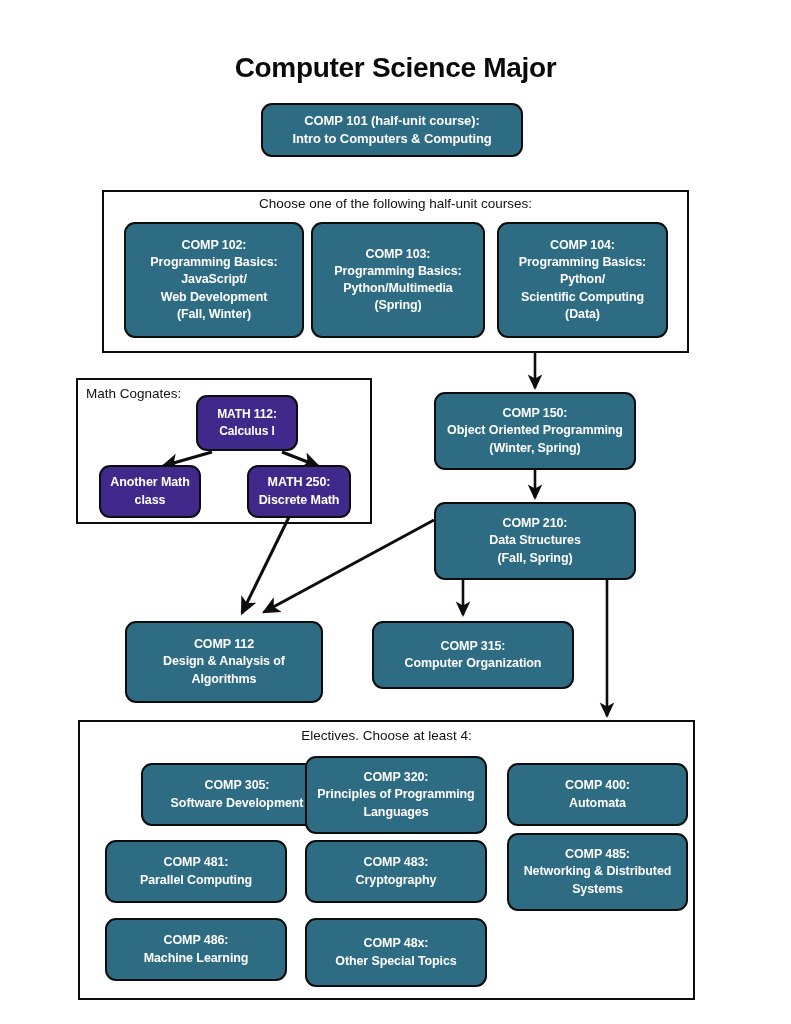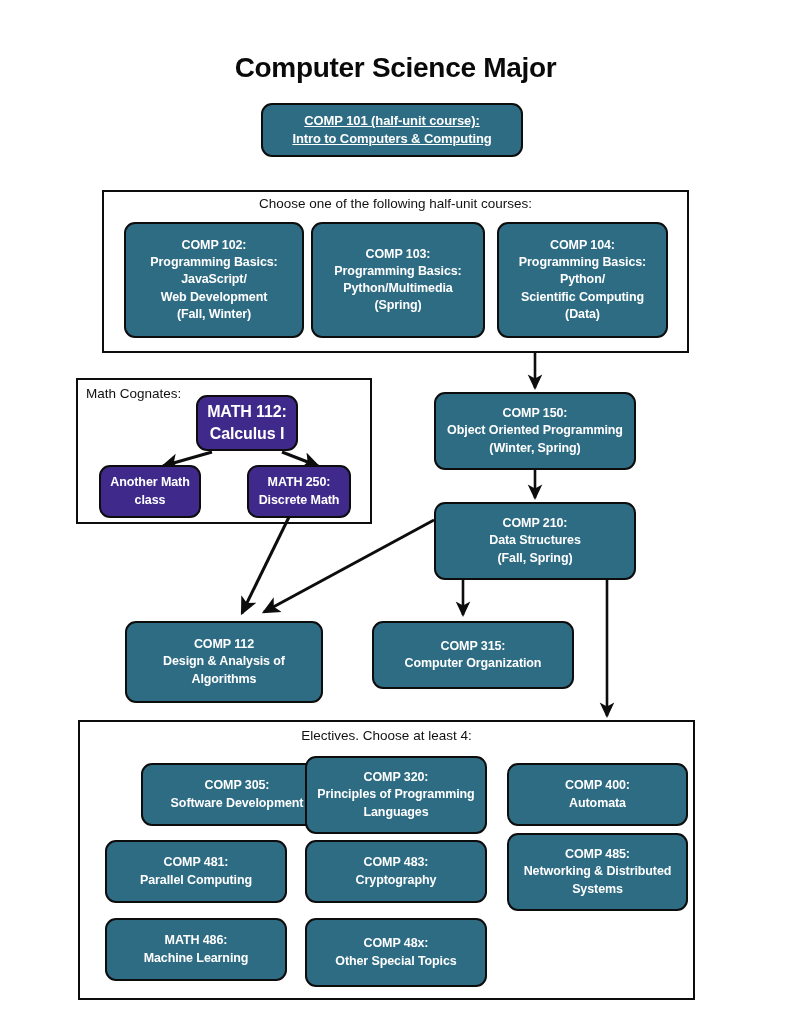--- a/index.html
+++ b/index.html
@@ -100,21 +100,21 @@
 
     <line x1="463" y1="580" x2="463" y2="615" stroke="#0d0d0d" stroke-width="2.6" marker-end="url(#ah)"></line>
 
     <line x1="607" y1="580" x2="607" y2="716" stroke="#0d0d0d" stroke-width="2.6" marker-end="url(#ah)"></line>
 
     <line x1="212" y1="452" x2="163" y2="466" stroke="#0d0d0d" stroke-width="3" marker-end="url(#ah)"></line>
 
     <line x1="282" y1="452" x2="318" y2="466" stroke="#0d0d0d" stroke-width="3" marker-end="url(#ah)"></line>
   </svg>
 
-  <div class="node teal" style="left:261px; top:103px; width:262px; height:54px; font-size:13px;text-decoration:underline;">
+  <div class="node teal" style="left:261px; top:103px; width:262px; height:54px; font-size:13px;">
     <span class="ln">COMP 101 (half-unit course):</span>
     <span class="ln">Intro to  Computers &amp; Computing</span>
   </div>
 
   <div class="group-box" style="left:102px; top:190px; width:587px; height:163px;"></div>
   <div class="group-label" style="left:0px; top:196px; width:791px; text-align:center;">Choose one of the following half-unit courses:</div>
 
   <div class="node teal" style="left:124px; top:222px; width:180px; height:116px; font-size:12.5px;">
     <span class="ln">COMP 102:</span>
     <span class="ln">Programming Basics:</span>
@@ -134,21 +134,21 @@
     <span class="ln">COMP 104:</span>
     <span class="ln">Programming Basics:</span>
     <span class="ln">Python/</span>
     <span class="ln">Scientific Computing</span>
     <span class="ln">(Data)</span>
   </div>
 
   <div class="group-box" style="left:76px; top:378px; width:296px; height:146px;"></div>
   <div class="group-label" style="left:86px; top:386px;">Math Cognates:</div>
 
-  <div class="node purple" style="left:196px; top:395px; width:102px; height:56px; font-size:16px;">
+  <div class="node purple" style="left:196px; top:395px; width:102px; height:56px; font-size:12px;">
     <span class="ln">MATH 112:</span>
     <span class="ln">Calculus I</span>
   </div>
 
   <div class="node purple" style="left:99px; top:465px; width:102px; height:53px; font-size:12.5px;">
     <span class="ln">Another Math</span>
     <span class="ln">class</span>
   </div>
 
   <div class="node purple" style="left:247px; top:465px; width:104px; height:53px; font-size:12.5px;">
@@ -208,21 +208,21 @@
     <span class="ln">Cryptography</span>
   </div>
 
   <div class="node teal" style="left:507px; top:833px; width:181px; height:78px; font-size:12.5px;align-items:center;">
     <span class="ln">COMP 485:</span>
     <span class="ln">Networking &amp; Distributed</span>
     <span class="ln">Systems</span>
   </div>
 
   <div class="node teal" style="left:105px; top:918px; width:182px; height:63px; font-size:12.5px;">
-    <span class="ln">MATH 486:</span>
+    <span class="ln">COMP 486:</span>
     <span class="ln">Machine Learning</span>
   </div>
 
   <div class="node teal" style="left:305px; top:918px; width:182px; height:69px; font-size:12.5px;">
     <span class="ln">COMP 48x:</span>
     <span class="ln">Other Special Topics</span>
   </div>
 
 </div>
 

